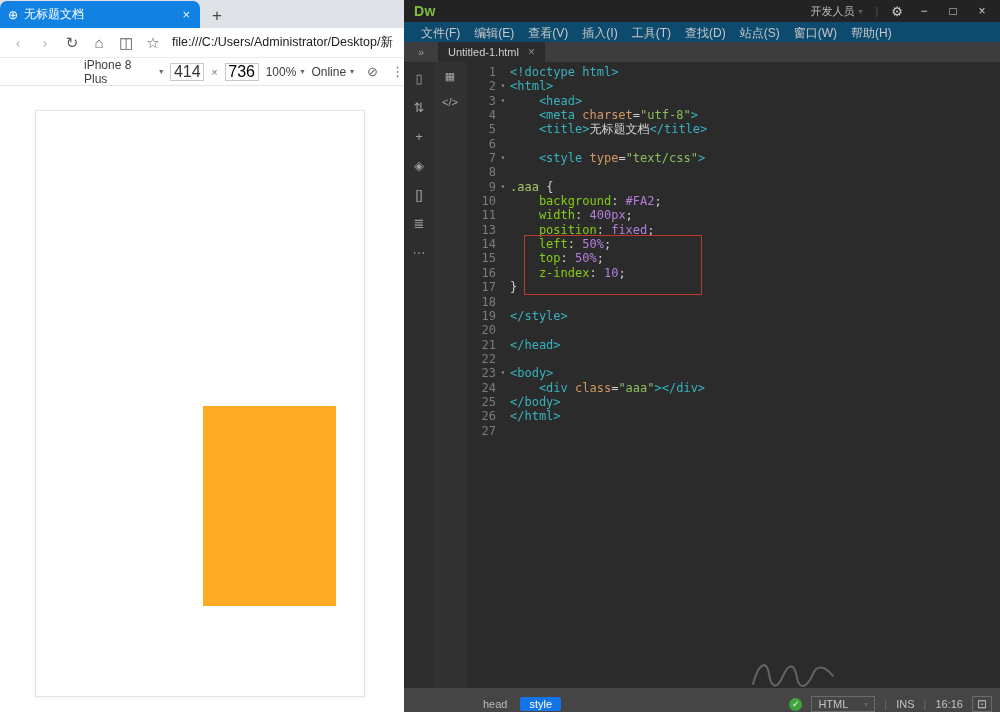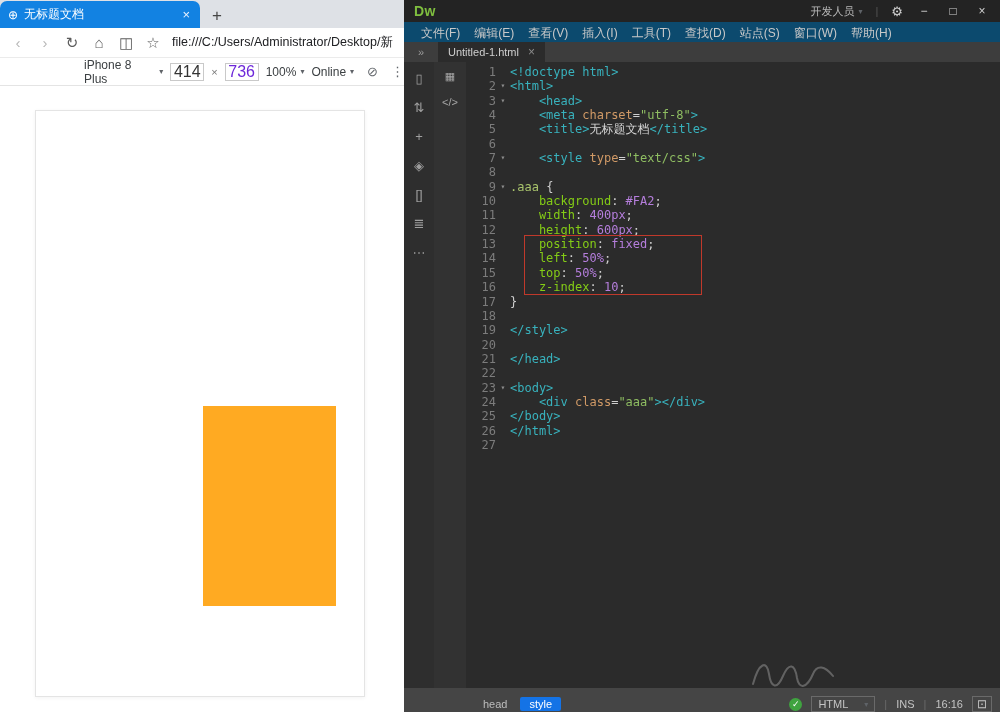--- a/index.html
+++ b/index.html
@@ -20,21 +20,21 @@
           border-bottom:1px solid #ebebeb;padding:0 6px;gap:3px}
   .nav-icon{width:24px;text-align:center;font-size:15px;color:#5c5c5c}
   .nav-icon.dim{color:#b7b7b7}
   .url{flex:1;font-size:12.5px;color:#202124;white-space:nowrap;overflow:hidden;margin-left:4px}
   .devbar{height:28px;display:flex;align-items:center;font-size:12px;color:#3c4043;
           border-bottom:1px solid #e4e4e4;padding-left:84px;gap:7px;background:#fff}
   .dev-label{display:flex;align-items:center;gap:4px}
   .caret{font-size:8px;color:#5f6368}
   .dim-input{width:34px;height:18px;border:1px solid #c9c9c9;font-size:16px;text-align:center;
              color:#333;background:#fff;padding:0;font-family:"Liberation Sans",sans-serif}
-  .dim-input.gray{color:#6d28d9}
+  .dim-input.gray{color:#000000}
   .x-sep{color:#777;font-size:11px}
   .devtool-icon{color:#5f6368;font-size:13px;margin-left:6px}
   .viewport{position:relative;height:626px;background:#fff}
   .sheet{position:absolute;left:35px;top:24px;width:330px;height:587px;background:#fff;
          border:1px solid #e4e4e4;box-shadow:0 1px 4px rgba(0,0,0,.05)}
   .aaa-block{position:absolute;left:167px;top:295px;width:133px;height:200px}
 
   
   .dw{position:absolute;left:404px;top:0;width:596px;height:712px;background:#2b2b2b;color:#ccc;
       display:flex;flex-direction:column}
@@ -236,25 +236,20 @@
               <span class="ln">10</span>
               <span class="fold"></span>
               <span class="code-text"><span class="tk-prop">    background</span><span class="tk-pun">: </span><span class="tk-cval">#FA2</span><span class="tk-pun">;</span></span>
             </div>
             <div class="code-line">
               <span class="ln">11</span>
               <span class="fold"></span>
               <span class="code-text"><span class="tk-prop">    width</span><span class="tk-pun">: </span><span class="tk-cval">400px</span><span class="tk-pun">;</span></span>
             </div>
             <div class="code-line">
-              <span class="ln">12</span>
-              <span class="fold"></span>
-              <span class="code-text"><span class="tk-prop">    height</span><span class="tk-pun">: </span><span class="tk-cval">600px</span><span class="tk-pun">;</span></span>
-            </div>
-            <div class="code-line">
               <span class="ln">13</span>
               <span class="fold"></span>
               <span class="code-text"><span class="tk-prop">    position</span><span class="tk-pun">: </span><span class="tk-cval">fixed</span><span class="tk-pun">;</span></span>
             </div>
             <div class="code-line">
               <span class="ln">14</span>
               <span class="fold"></span>
               <span class="code-text"><span class="tk-prop">    left</span><span class="tk-pun">: </span><span class="tk-cval">50%</span><span class="tk-pun">;</span></span>
             </div>
             <div class="code-line">

